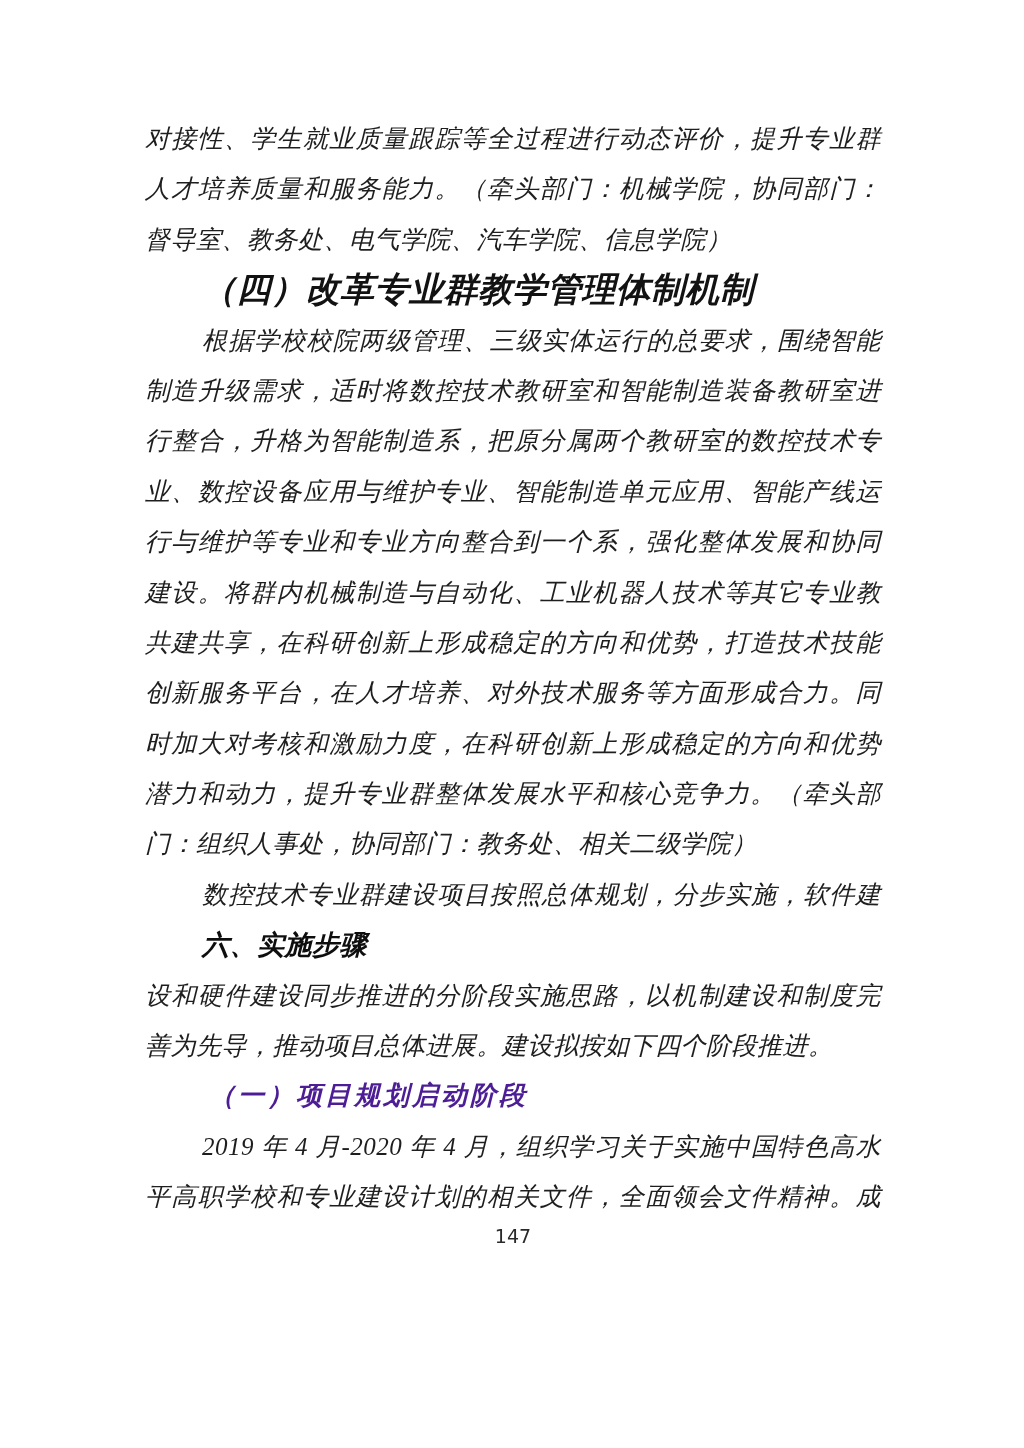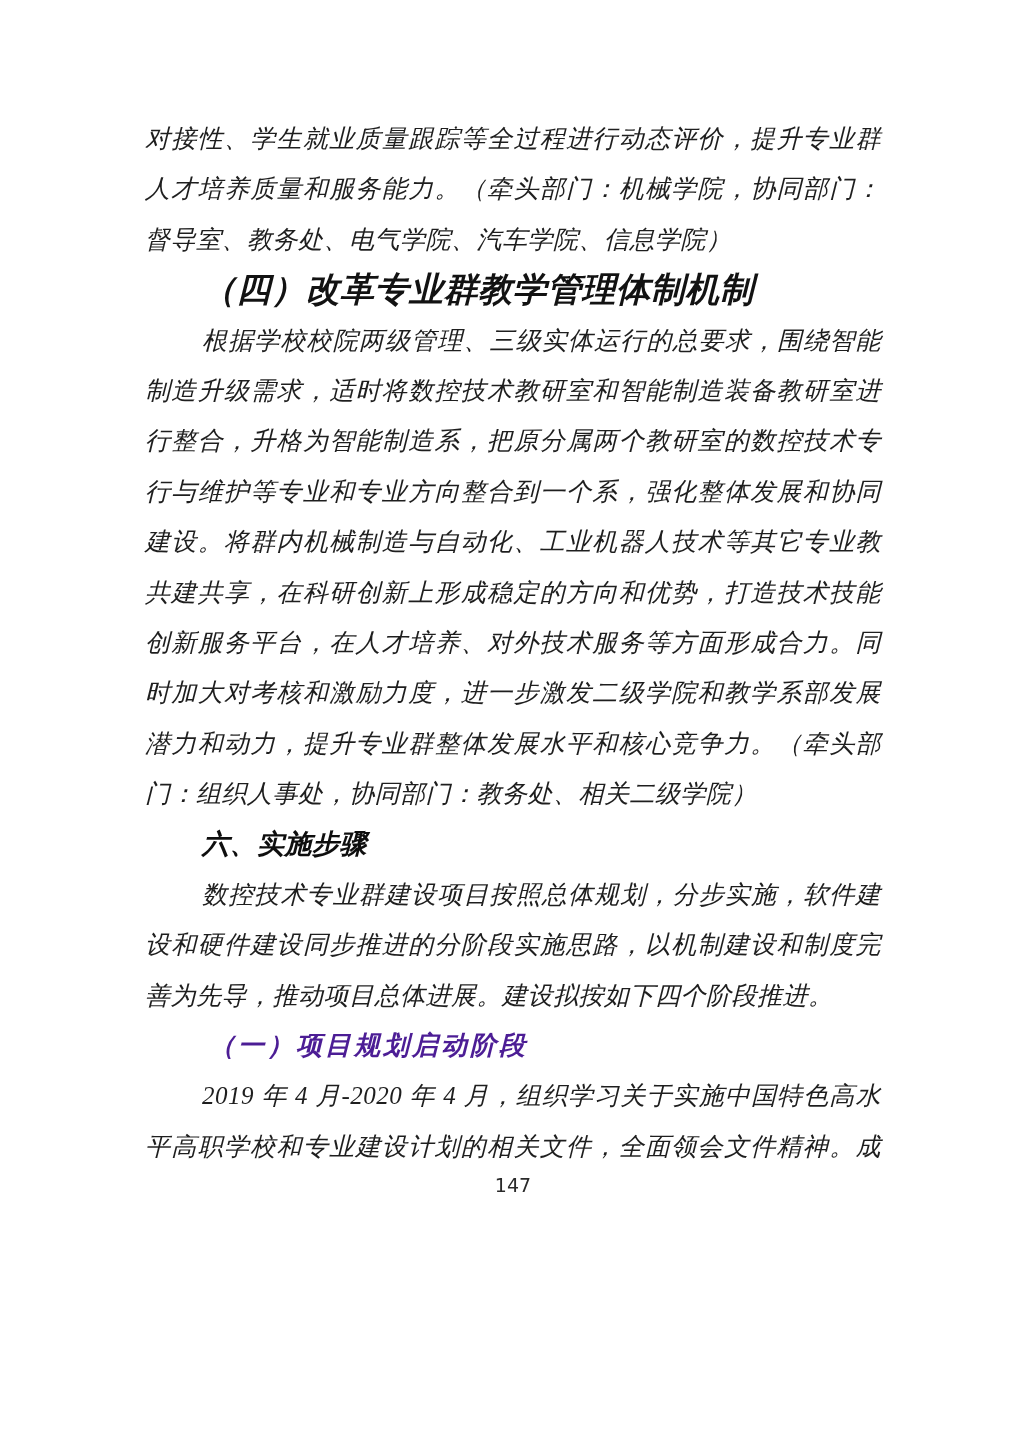--- a/index.html
+++ b/index.html
@@ -76,28 +76,29 @@
 <body>
 
 <div class="page">
   <div class="ln">对接性、学生就业质量跟踪等全过程进行动态评价，提升专业群</div>
   <div class="ln">人才培养质量和服务能力。（牵头部门：机械学院，协同部门：</div>
   <div class="ln end">督导室、教务处、电气学院、汽车学院、信息学院）</div>
   <div class="ln h4">（四）改革专业群教学管理体制机制</div>
   <div class="ln indent">根据学校校院两级管理、三级实体运行的总要求，围绕智能</div>
   <div class="ln">制造升级需求，适时将数控技术教研室和智能制造装备教研室进</div>
   <div class="ln">行整合，升格为智能制造系，把原分属两个教研室的数控技术专</div>
+  <div class="ln">业、数控设备应用与维护专业、智能制造单元应用、智能产线运</div>
   <div class="ln">行与维护等专业和专业方向整合到一个系，强化整体发展和协同</div>
   <div class="ln">建设。将群内机械制造与自动化、工业机器人技术等其它专业教</div>
   <div class="ln">共建共享，在科研创新上形成稳定的方向和优势，打造技术技能</div>
   <div class="ln">创新服务平台，在人才培养、对外技术服务等方面形成合力。同</div>
-  <div class="ln">时加大对考核和激励力度，进一步激发二级学院和教学系部发展</div>
+  <div class="ln">时加大对考核和激励力度，在科研创新上形成稳定的方向和优势</div>
   <div class="ln">潜力和动力，提升专业群整体发展水平和核心竞争力。（牵头部</div>
   <div class="ln end">门：组织人事处，协同部门：教务处、相关二级学院）</div>
+  <div class="ln indent">数控技术专业群建设项目按照总体规划，分步实施，软件建</div>
   <div class="ln hnum">六、实施步骤</div>
-  <div class="ln indent">数控技术专业群建设项目按照总体规划，分步实施，软件建</div>
   <div class="ln">设和硬件建设同步推进的分阶段实施思路，以机制建设和制度完</div>
   <div class="ln end">善为先导，推动项目总体进展。建设拟按如下四个阶段推进。</div>
   <div class="ln hstage">（一）项目规划启动阶段</div>
   <div class="ln indent">2019 年 4 月-2020 年 4 月，组织学习关于实施中国特色高水</div>
   <div class="ln">平高职学校和专业建设计划的相关文件，全面领会文件精神。成</div>
   <div class="page-footer">147</div>
 </div>
 
 </body></html>

